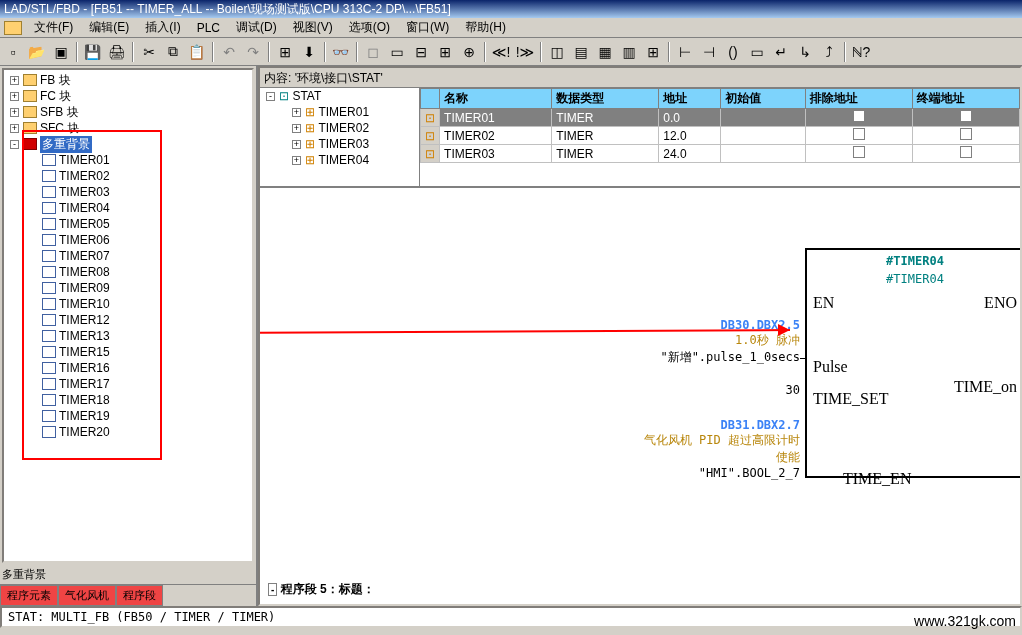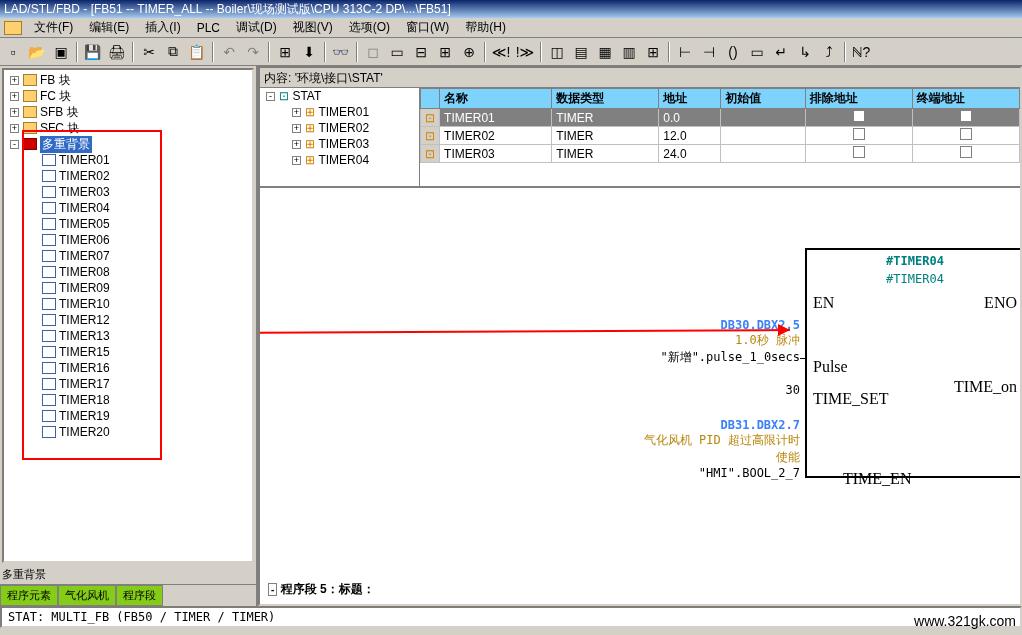--- a/index.html
+++ b/index.html
@@ -14,21 +14,21 @@
 .left-panel { width: 258px; background: #d4d0c8; border-right: 2px solid #808080; display:flex; flex-direction:column;}
 .tree-area { flex:1; background:#fff; border:2px inset #d4d0c8; margin:2px; overflow:hidden; position:relative;}
 .tree-node { display:flex; align-items:center; height:16px; padding-left:4px; white-space:nowrap;}
 .tree-node .exp { width:9px; height:9px; border:1px solid #808080; text-align:center; line-height:7px; font-size:9px; margin-right:4px; background:#fff;}
 .tree-node .icon { width:14px; height:12px; margin-right:3px; display:inline-block;}
 .folder-icon { background:#ffd070; border:1px solid #a08030;}
 .item-icon { background:#fff; border:1px solid #4060a0;}
 .multi-bg { background:#316ac5; color:#fff; padding:0 2px;}
 .red-box { border:2px solid red; position:absolute; left:18px; top:60px; width:140px; height:330px; pointer-events:none;}
 .tabs { height:22px; display:flex; background:#d4d0c8; border-top:1px solid #808080;}
-.tabs div { padding:2px 6px; border:1px solid #808080; background:#84cc16; font-size:11px;}
+.tabs div { padding:2px 6px; border:1px solid #808080; background:#ef4444; font-size:11px;}
 .right-panel { flex:1; background:#fff; display:flex; flex-direction:column; border:2px inset #d4d0c8;}
 .content-bar { height:20px; background:#d4d0c8; border-bottom:1px solid #808080; padding:2px 4px;}
 .upper-split { height:100px; display:flex; border-bottom:2px solid #808080;}
 .stat-tree { width:160px; background:#fff; border-right:1px solid #808080; overflow:hidden;}
 .data-table { flex:1; overflow:hidden;}
 .data-table table { border-collapse:collapse; width:100%; font-size:12px;}
 .data-table th { background:#7dd3fc; border:1px solid #808080; padding:1px 4px; text-align:left; height:18px;}
 .data-table td { border:1px solid #c0c0c0; padding:1px 4px; height:18px;}
 .data-table tr.sel td { background:#808080; color:#fff;}
 .segment-area { flex:1; background:#fff; overflow:hidden; position:relative;}

